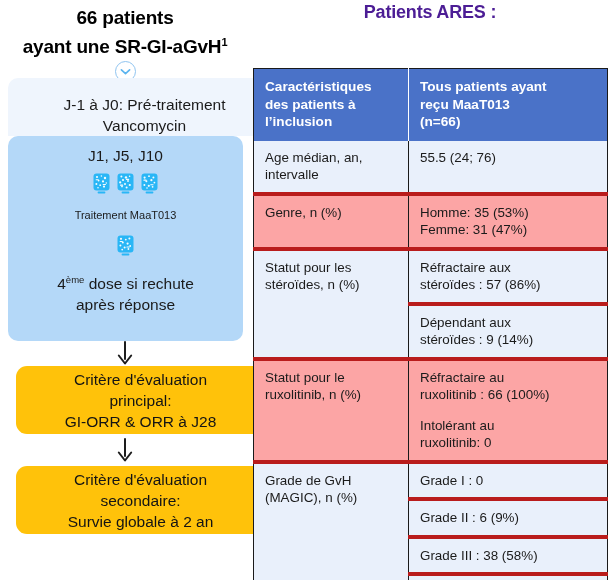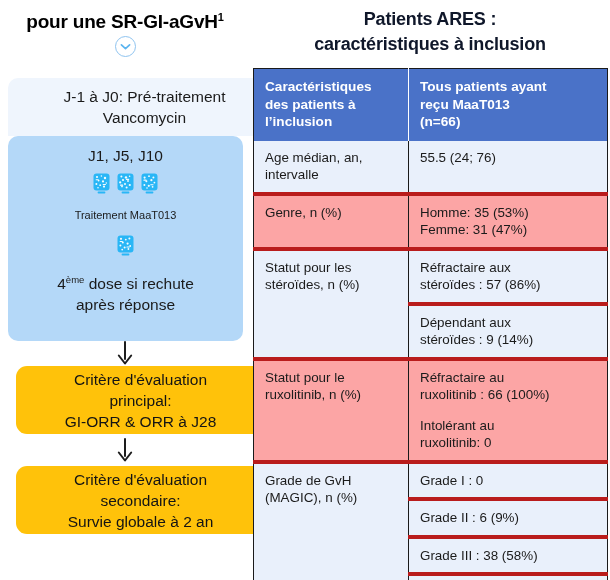--- a/index.html
+++ b/index.html
@@ -38,21 +38,21 @@
     border-radius: 50%;
     display: flex; align-items: center; justify-content: center;
     background: #ffffff;
   }
   .chevron-circle svg { display: block; }
 
   .box-pale {
     position: absolute; left: 8px; top: 78px; width: 273px; height: 58px;
     background: #eff5fd;
     border-radius: 10px 10px 0 0;
-    display: flex; flex-direction: column; align-items: center; justify-content: center;
+    display: flex; flex-direction: column; align-items: center; justify-content: flex-end;
     text-align: center;
     font-size: 15.5px; line-height: 21px; color: #1b1b1b;
   }
 
   .box-blue {
     position: absolute; left: 8px; top: 136px; width: 235px; height: 205px;
     background: #b4d8f8;
     border-radius: 10px;
     display: flex; flex-direction: column; align-items: center;
     padding-top: 9px;
@@ -81,22 +81,21 @@
   #secondary-endpoint-box { top: 466px; height: 68px; }
 
   
   #right-col { position: absolute; left: 250px; top: 0; width: 360px; height: 580px; }
 
   .table-title {
     text-align: center;
     font-weight: bold;
     font-size: 18px;
     line-height: 25px;
-    color: #0f172a;
-    padding-top: 7px;
+    color: #4c1d95;
     letter-spacing: -0.2px;
   }
 
   #char-table {
     position: absolute; left: 3px; top: 68px;
     width: 354px;
     border: 1.5px solid #1a1a1a;
     border-collapse: collapse;
     background: #ffffff;
     table-layout: fixed;
@@ -137,21 +136,22 @@
   .v-gap { margin-top: 13px; }
 </style>
 </head>
 <body>
 
 <div id="root">
 
   <div id="left-col">
 
     <div class="flow-title">
-      <span class="ln2"><span>pour une </span><span>SR-GI-aGvH</span><sup>1</sup></span>
+      <span>66 patients</span>
+      <span class="ln2"><span>ayant une </span><span>SR-GI-aGvH</span><sup>1</sup></span>
     </div>
 
     <div class="chevron-circle-wrap">
       <div class="chevron-circle">
         <svg width="11" height="8" viewBox="0 0 11 8" aria-hidden="true">
           <path d="M1.4 1.8 L5.5 5.6 L9.6 1.8" fill="none" stroke="#5bb4ef" stroke-width="1.7" stroke-linecap="round" stroke-linejoin="round"></path>
         </svg>
       </div>
     </div>
 
@@ -278,21 +278,20 @@
     <div class="box-yellow" id="secondary-endpoint-box">
       <span class="txt-line">Critère d'évaluation</span>
       <span class="txt-line">secondaire:</span>
       <span class="txt-line">Survie globale à 2 an</span>
     </div>
   </div>
 
   <div id="right-col">
     <div class="table-title">
       <span class="txt-line">Patients ARES :</span>
-      <span class="txt-line">caractéristiques à inclusion</span>
     </div>
 
     <table id="char-table">
       <colgroup>
           <col class="c1">
           <col class="c2">
         </colgroup>
       <thead>
         <tr>
           <th>Caractéristiques des patients à l’inclusion</th>

